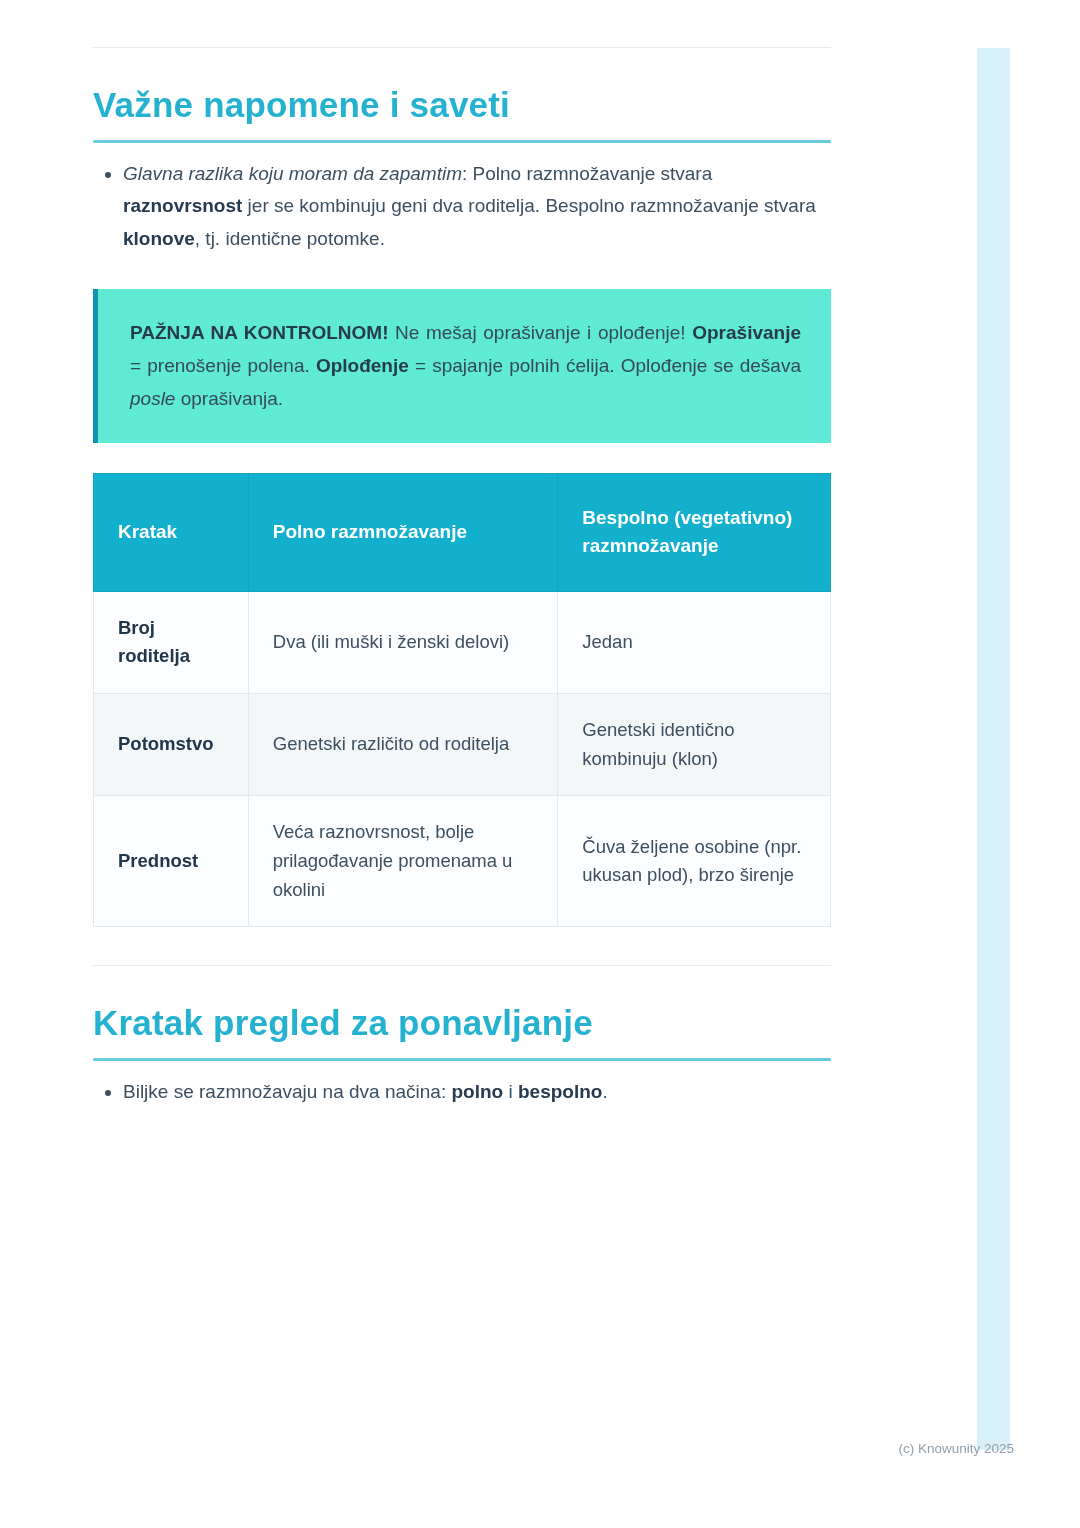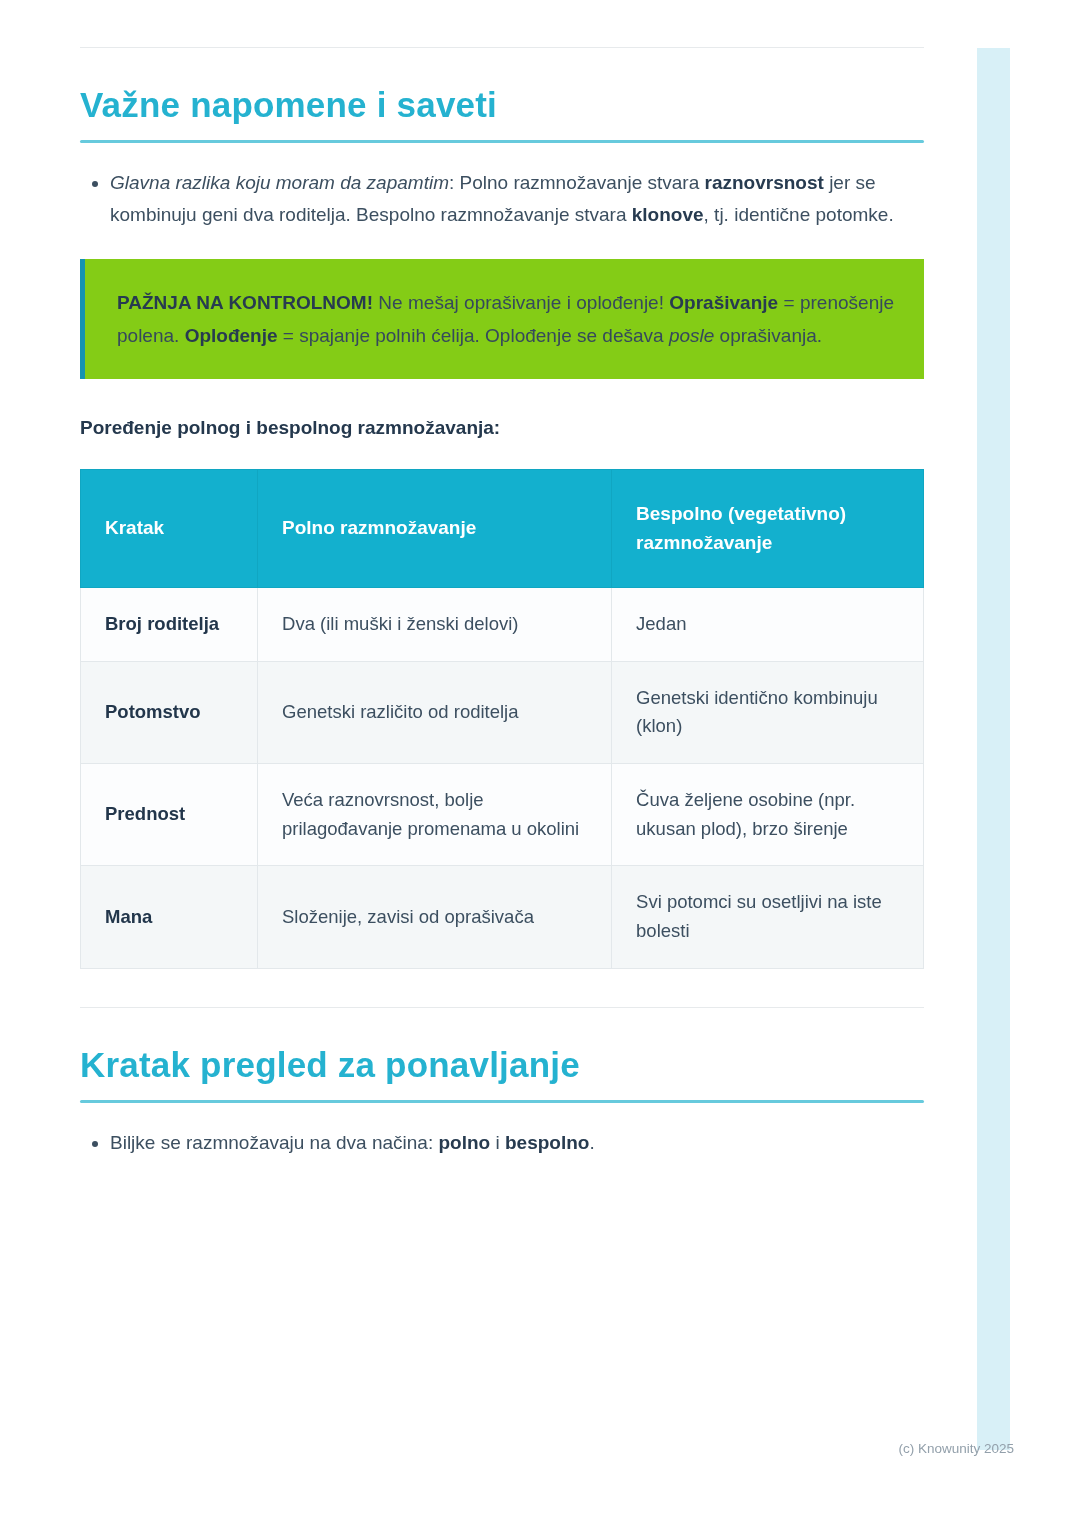--- a/index.html
+++ b/index.html
@@ -4,33 +4,33 @@
 <style>
   * { margin:0; padding:0; box-sizing:border-box; }
   html,body { width:1080px; height:1528px; }
   body {
     background:#ffffff;
     font-family:"Liberation Sans", sans-serif;
     color:#3c4f60;
     position:relative;
     overflow:hidden;
   }
-  .content { position:absolute; left:80px; top:0; width:844px; }
+  .content { position:absolute; left:93px; top:0; width:738px; }
   .top-rule { border:none; border-top:1px solid #e7eaec; margin-top:47px; }
   h1 {
     font-weight:700; font-size:35px; color:#25b2d0;
     margin-top:36px; letter-spacing:.2px; line-height:1.2;
   }
   .title-rule { height:3px; background:#67cadd; margin-top:14px; border-radius:2px; }
-  ul.bullets { margin-top:24px; padding-left:30px; }
+  ul.bullets { margin-top:15px; padding-left:30px; }
   ul.bullets li { font-size:19px; line-height:1.7; color:#3c4f60; }
   .it { font-style:italic; }
   .b  { font-weight:700; color:#273b50; }
   .callout {
-    margin-top:27px; background:#84cc16;
+    margin-top:34px; background:#5eead4;
     border-left:5px solid #1593b1;
     padding:27px 30px 27px 32px;
   }
   .callout p { font-size:19px; line-height:1.75; text-align:justify; color:#35495c; }
   .table-intro { margin-top:38px; font-size:19px; font-weight:700; color:#24384d; }
   table { margin-top:30px; width:100%; border-collapse:collapse; }
   thead th {
     background:#13b0ce; color:#ffffff; font-size:19px; font-weight:700;
     text-align:left; padding:30px 24px; vertical-align:middle;
     border:1px solid #10a6c2; line-height:1.5;
@@ -66,21 +66,20 @@
   <div class="title-rule"></div>
 
   <ul class="bullets">
     <li><span class="it">Glavna razlika koju moram da zapamtim</span><span>: Polno razmnožavanje stvara </span><span class="b">raznovrsnost</span><span> jer se kombinuju geni dva roditelja. Bespolno razmnožavanje stvara </span><span class="b">klonove</span><span>, tj. identične potomke.</span></li>
   </ul>
 
   <div class="callout">
     <p><span class="b">PAŽNJA NA KONTROLNOM!</span><span> Ne mešaj oprašivanje i oplođenje! </span><span class="b">Oprašivanje</span><span> = prenošenje polena. </span><span class="b">Oplođenje</span><span> = spajanje polnih ćelija. Oplođenje se dešava </span><span class="it">posle</span><span> oprašivanja.</span></p>
   </div>
 
-  <p class="table-intro">Poređenje polnog i bespolnog razmnožavanja:</p>
 
   <table>
     <thead>
       <tr>
         <th class="col1">Kratak</th>
         <th class="col2">Polno razmnožavanje</th>
         <th class="col3">Bespolno (vegetativno) razmnožavanje</th>
       </tr>
     </thead>
     <tbody>
@@ -92,25 +91,20 @@
       <tr>
         <td class="rowlabel">Potomstvo</td>
         <td>Genetski različito od roditelja</td>
         <td>Genetski identično kombinuju (klon)</td>
       </tr>
       <tr>
         <td class="rowlabel">Prednost</td>
         <td>Veća raznovrsnost, bolje prilagođavanje promenama u okolini</td>
         <td>Čuva željene osobine (npr. ukusan plod), brzo širenje</td>
       </tr>
-      <tr>
-        <td class="rowlabel">Mana</td>
-        <td>Složenije, zavisi od oprašivača</td>
-        <td>Svi potomci su osetljivi na iste bolesti</td>
-      </tr>
     </tbody>
   </table>
 
   <hr class="divider">
 
   <h1>Kratak pregled za ponavljanje</h1>
   <div class="title-rule"></div>
 
   <ul class="bullets">
     <li><span>Biljke se razmnožavaju na dva načina: </span><span class="b">polno</span><span> i </span><span class="b">bespolno</span><span>.</span></li>

